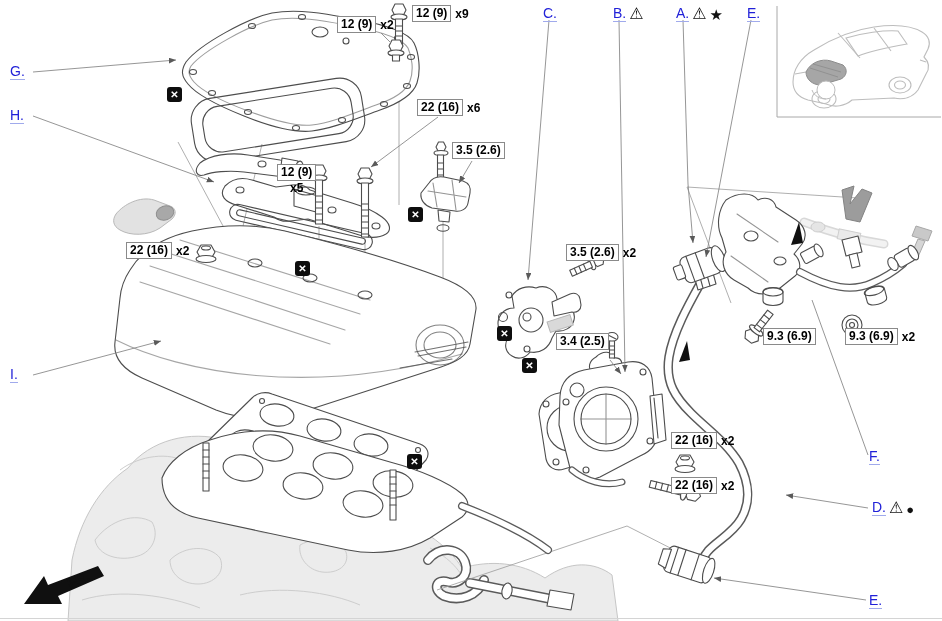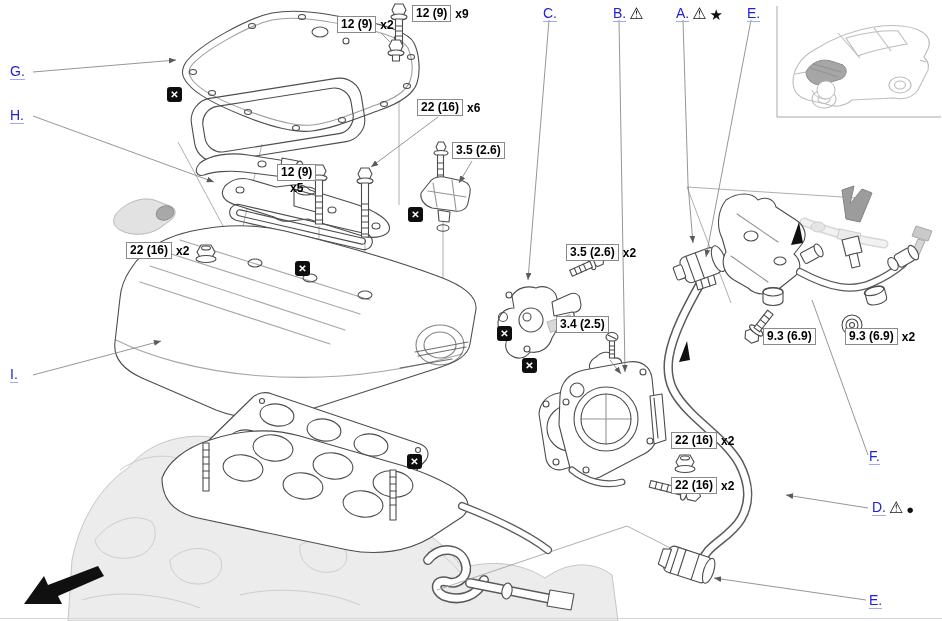--- a/index.html
+++ b/index.html
@@ -496,21 +496,21 @@
         <span class="mult">x5</span>
       </div>
       <div class="callout" style="left: 126px; top: 242px;">
         <span class="box">22 (16)</span>
         <span class="mult">x2</span>
       </div>
       <div class="callout" style="left: 566px; top: 244px;">
         <span class="box">3.5 (2.6)</span>
         <span class="mult">x2</span>
       </div>
-      <div class="callout" style="left: 556px; top: 316px;">
+      <div class="callout" style="left: 556px; top: 333px;">
         <span class="box">3.4 (2.5)</span>
       </div>
       <div class="callout" style="left: 671px; top: 432px;">
         <span class="box">22 (16)</span>
         <span class="mult">x2</span>
       </div>
       <div class="callout" style="left: 671px; top: 477px;">
         <span class="box">22 (16)</span>
         <span class="mult">x2</span>
       </div>

